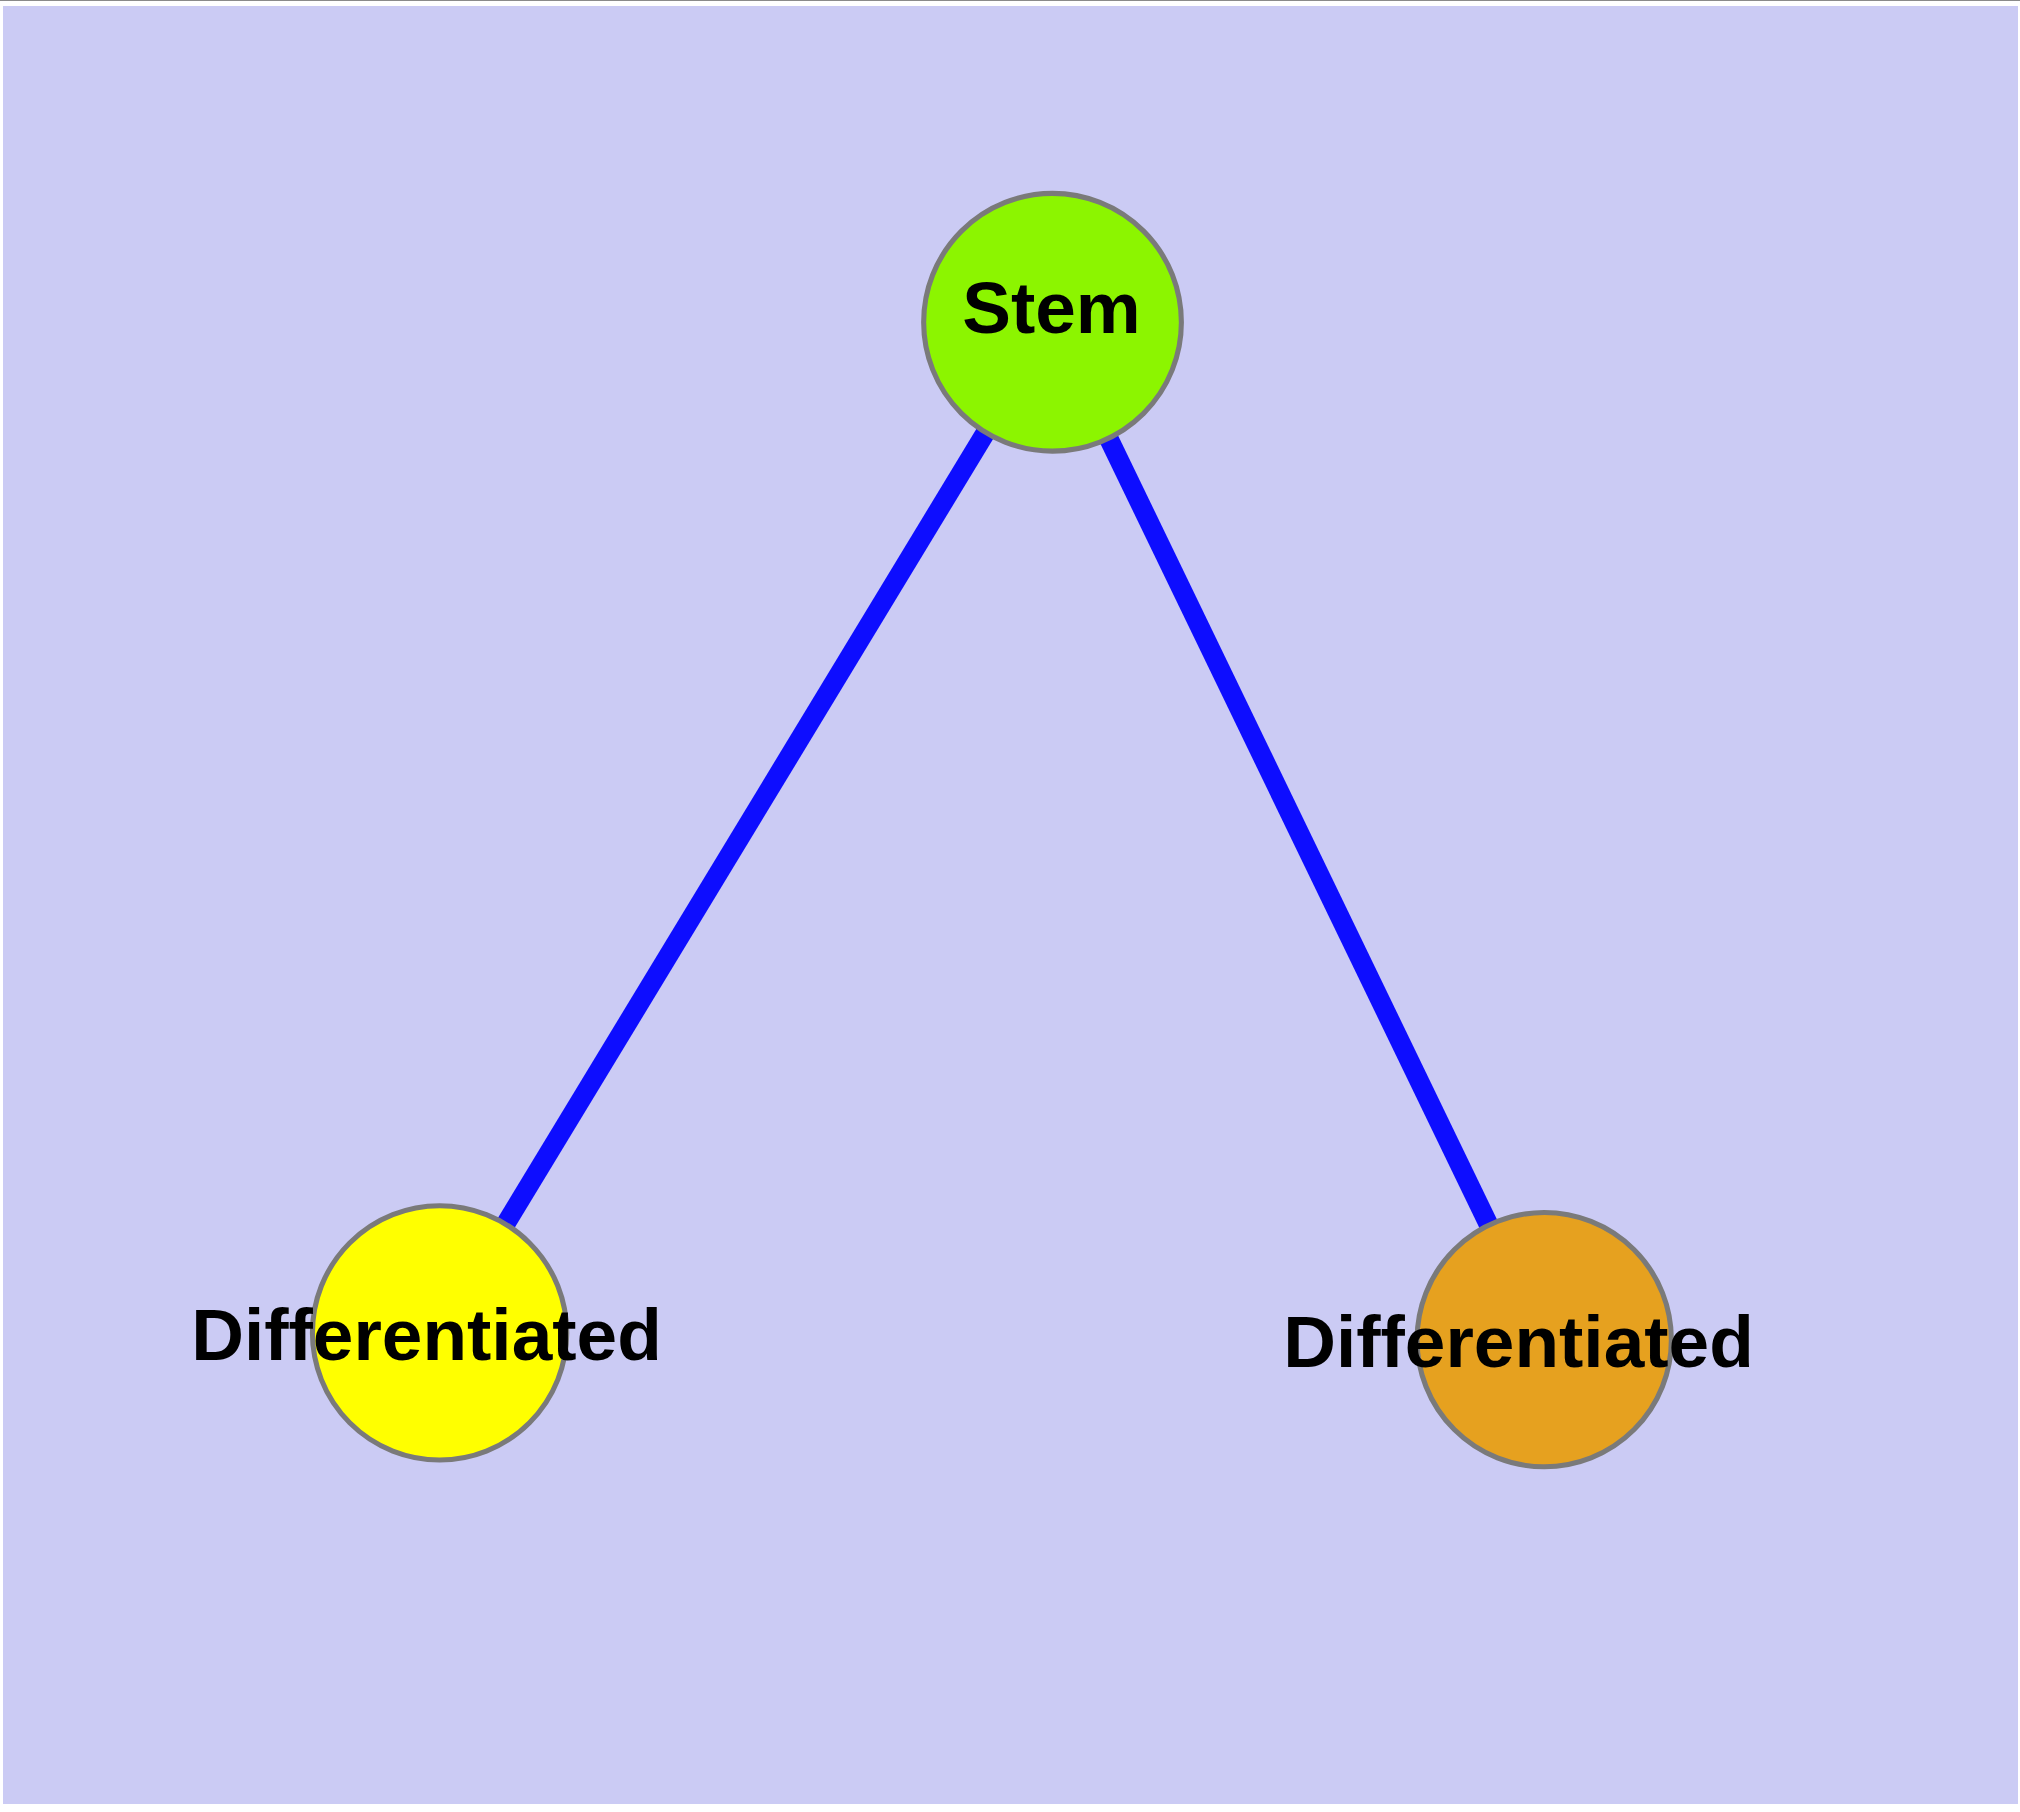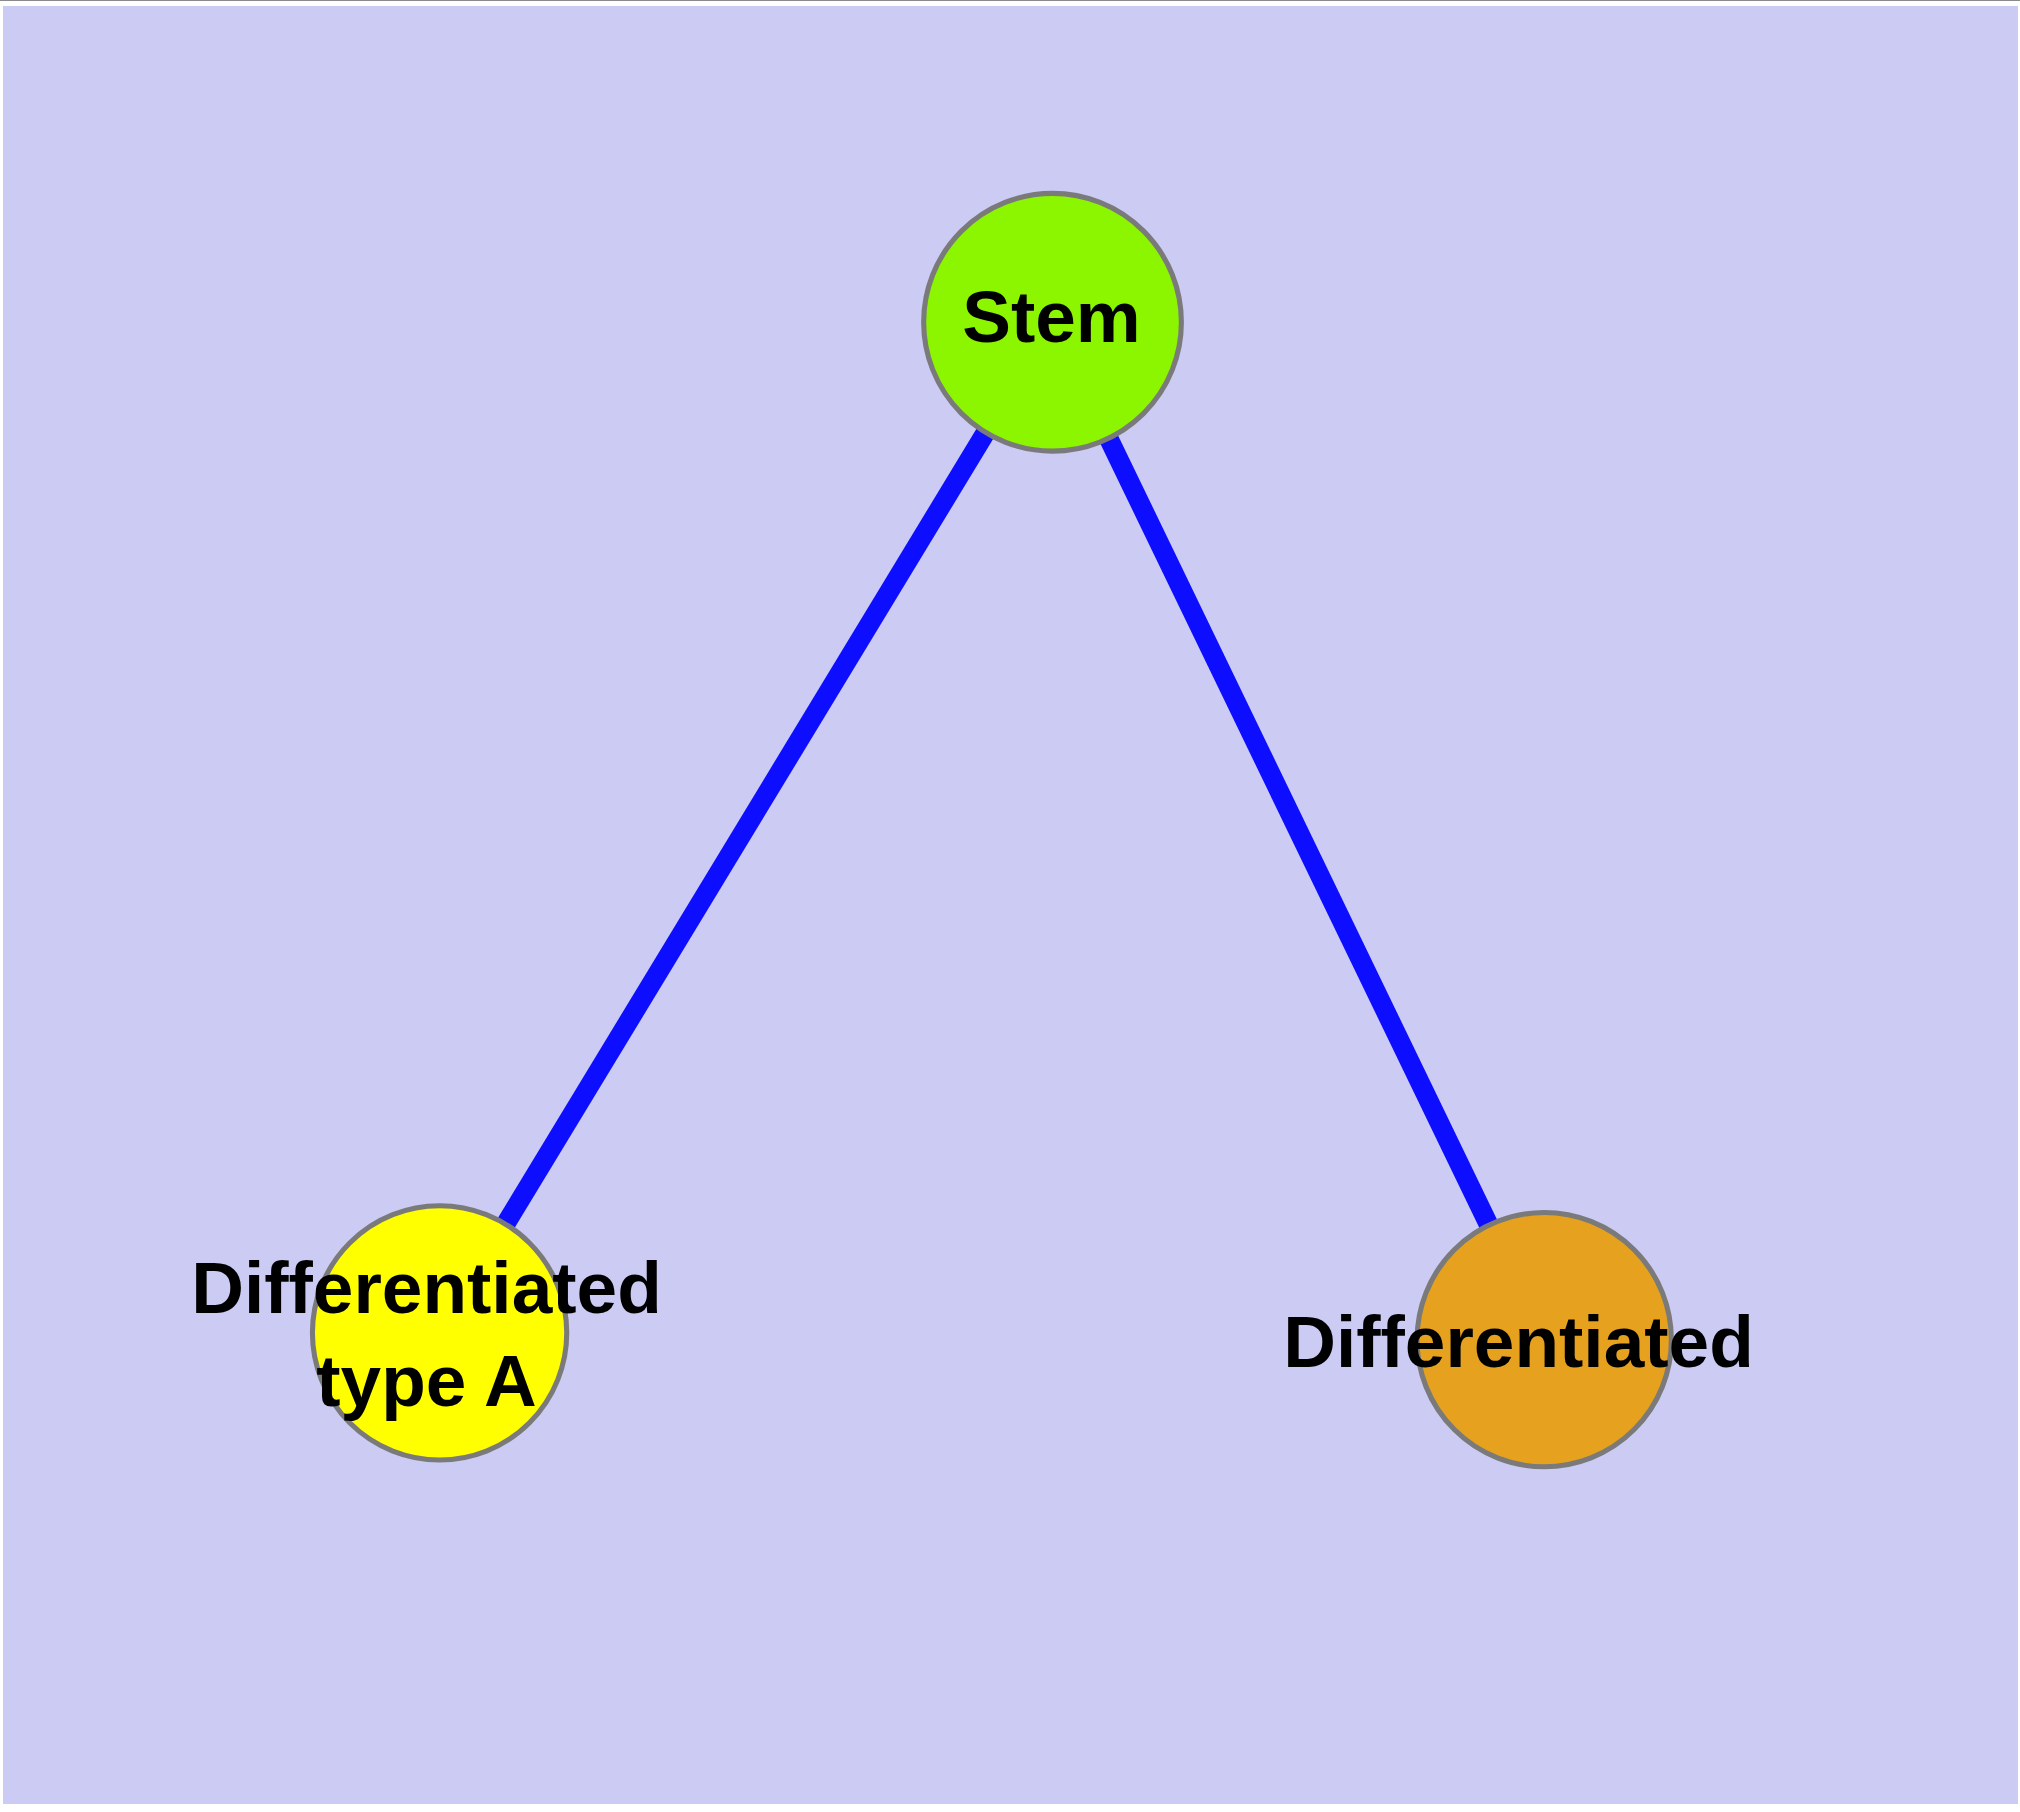--- a/index.html
+++ b/index.html
@@ -63,27 +63,26 @@
     <svg class="graph-svg" viewBox="0 0 2377 2120" preserveAspectRatio="none">
 
       <line class="edge" x1="1238" y1="373" x2="515" y2="1565" stroke="#0D0DFF"></line>
       <line class="edge" x1="1238" y1="373" x2="1818" y2="1573" stroke="#0D0DFF"></line>
 
       <circle class="node" cx="1238" cy="373" r="152" fill="#8CF500"></circle>
       <circle class="node" cx="515" cy="1565" r="150" fill="#FFFF00"></circle>
       <circle class="node" cx="1818" cy="1573" r="150" fill="#E6A11F"></circle>
     </svg>
 
-    <div class="node-label" style="left:1049px; top:310px;">
+    <div class="node-label" style="left:1049px; top:301px;">
       <span>Stem</span>
     </div>
 
     <div class="node-label" style="left:424px; top:1328px;">
       <span>Differentiated</span><br>
-      <span>type A</span>
     </div>
 
     <div class="node-label" style="left:1516px; top:1335px;">
       <span>Differentiated</span><br>
     </div>
 
   </div>
 </div>
 
 

